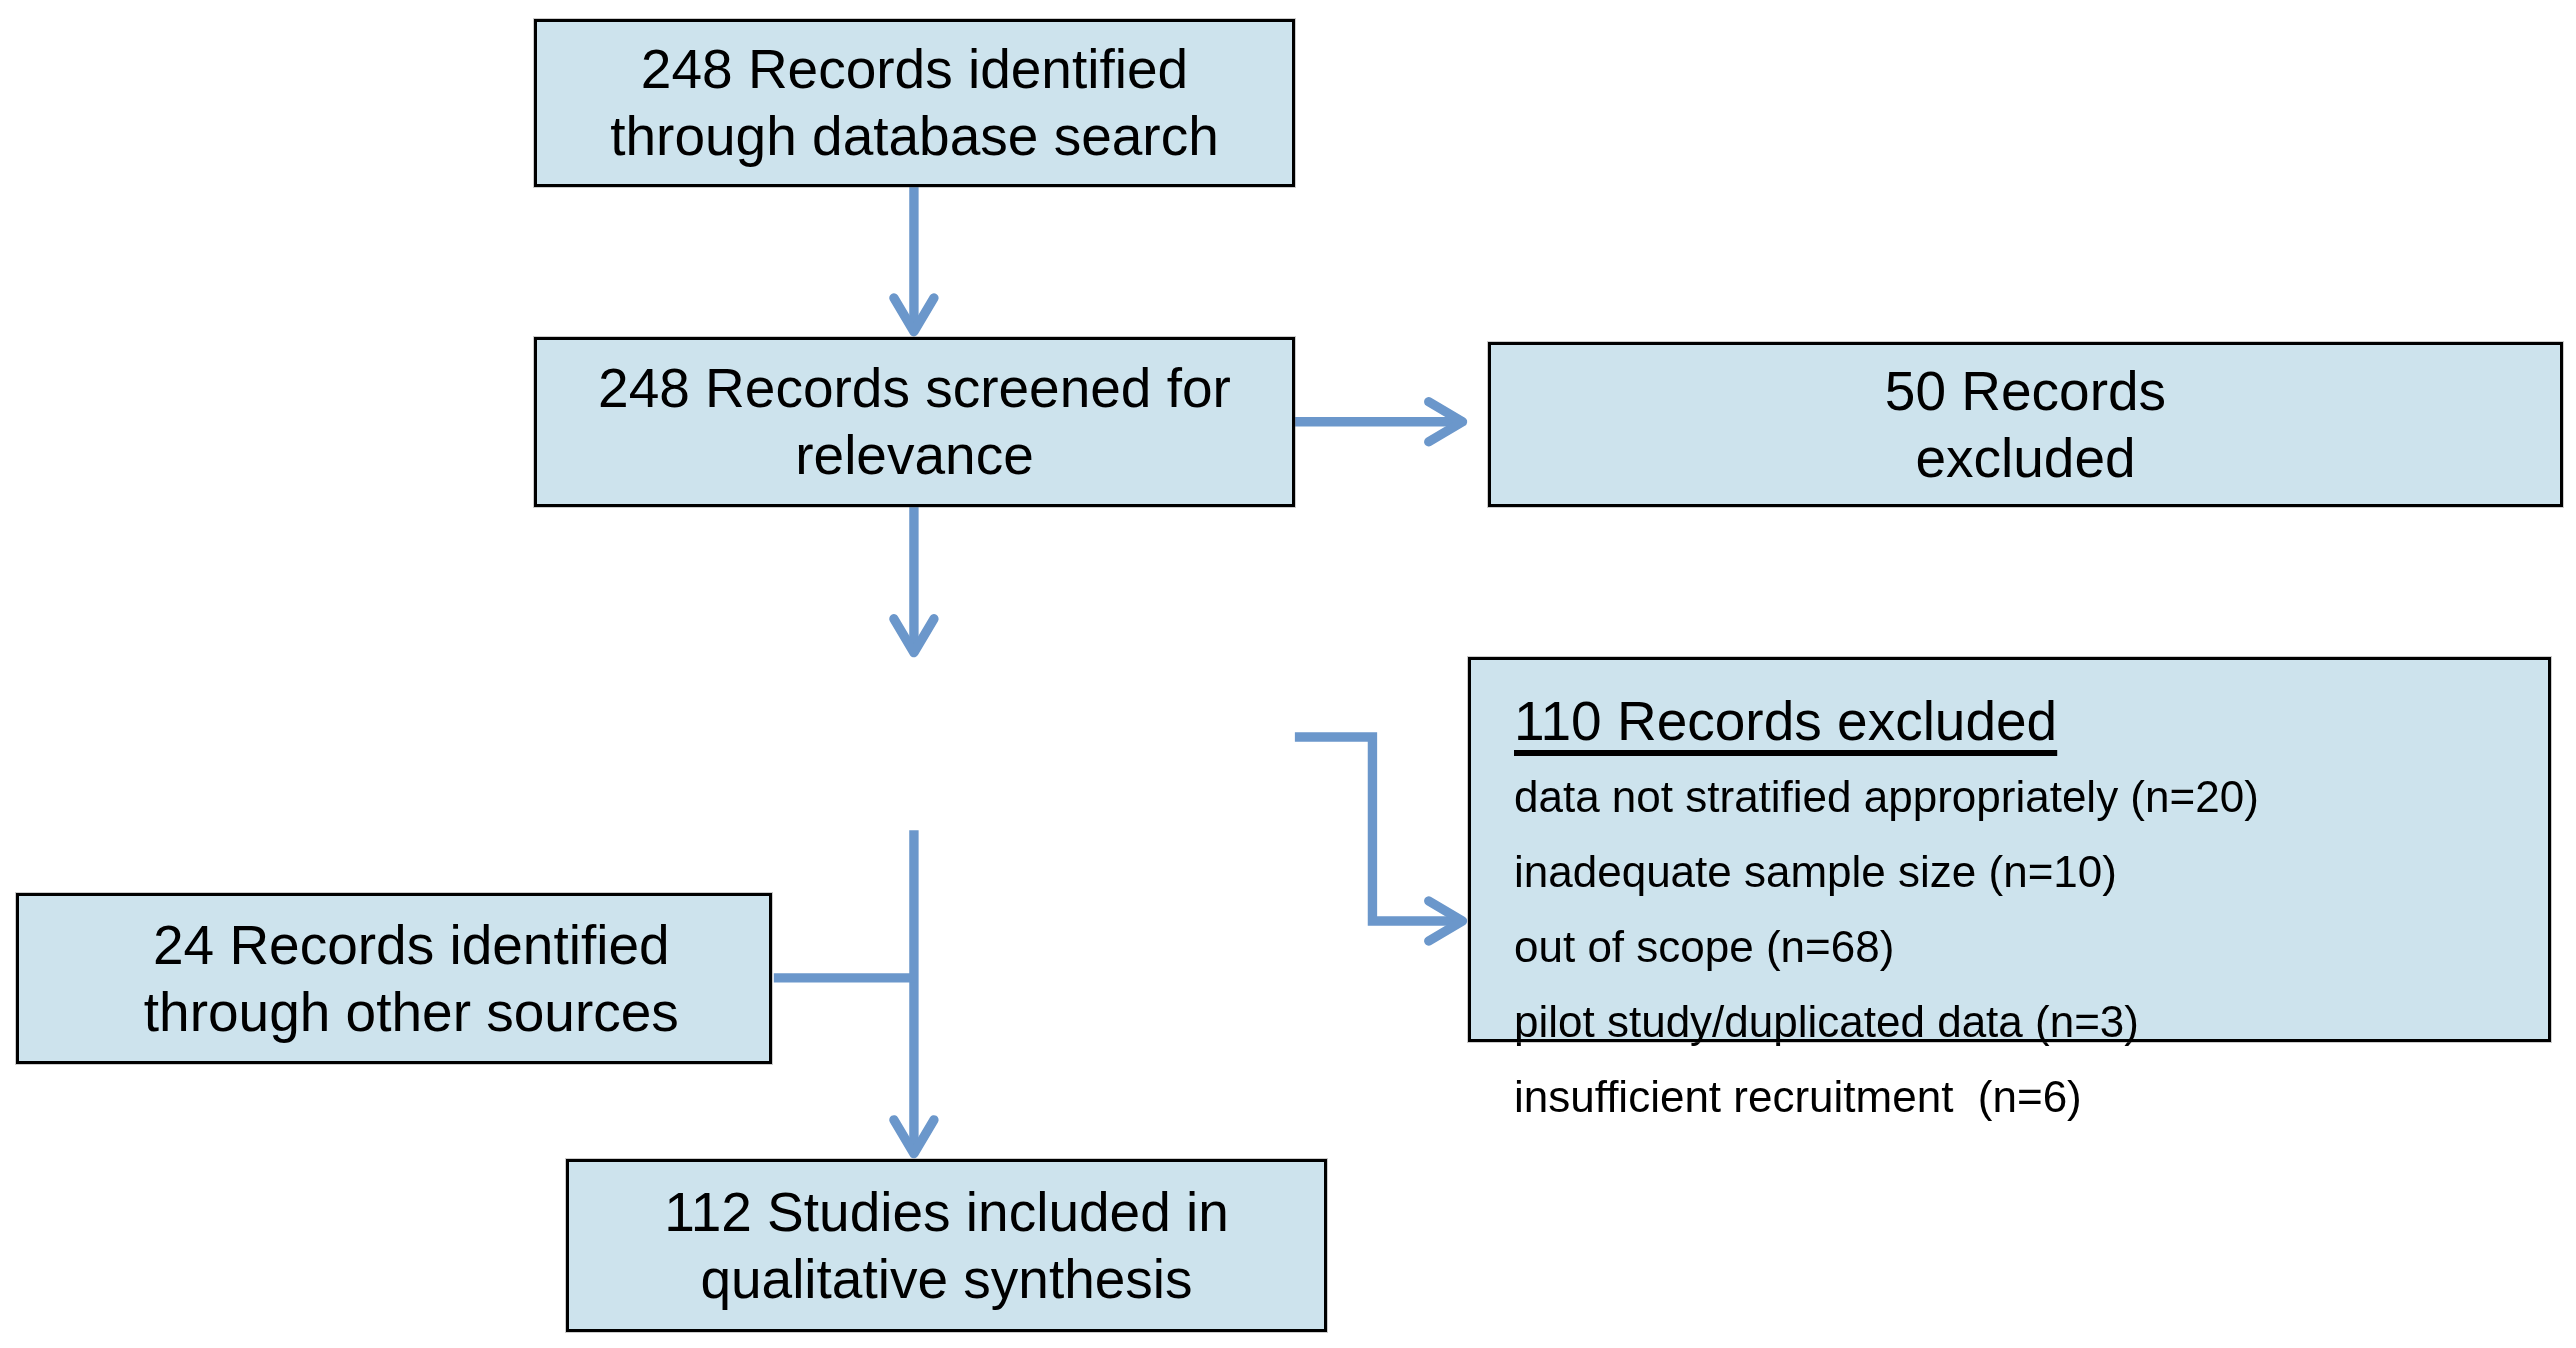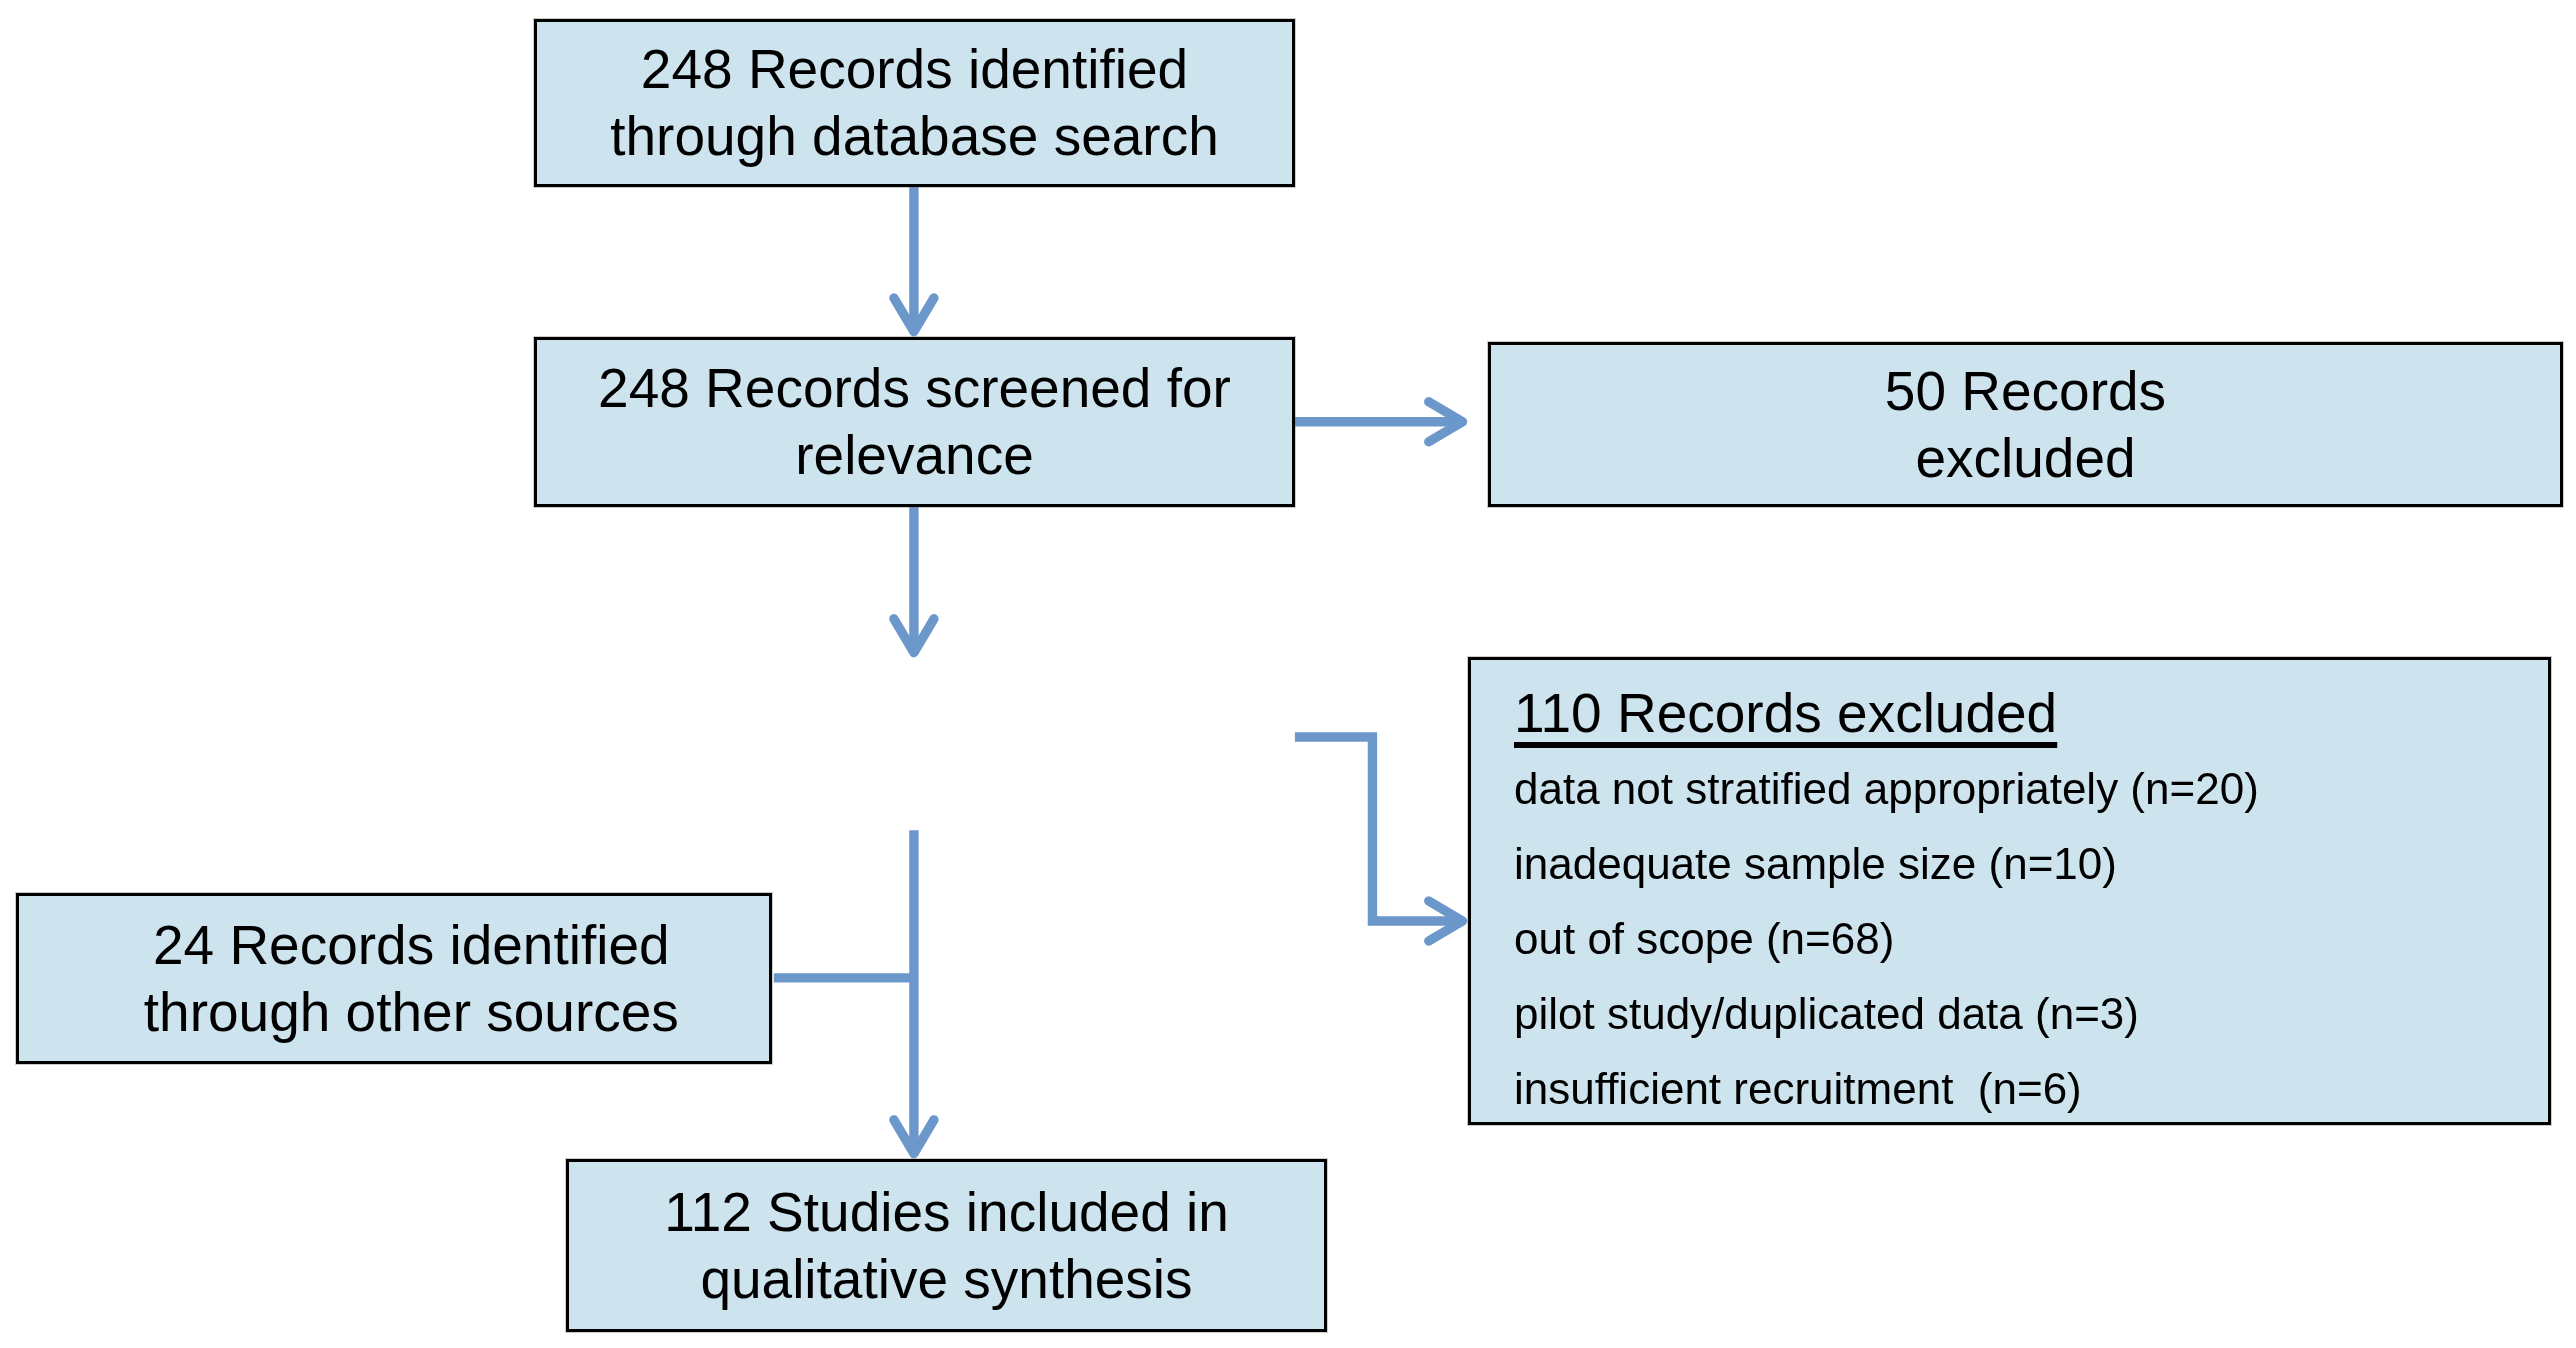--- a/index.html
+++ b/index.html
@@ -47,22 +47,22 @@
     white-space: pre-wrap;
     font-size: 55px;
     line-height: 67px;
     color: #000000;
   }
   
   #box-identified   { left: 534px;  top: 19px;   width: 761px; height: 168px; }
   #box-screened     { left: 534px;  top: 337px;  width: 761px; height: 170px; }
   #box-excluded50   { left: 1468px; top: 342px;  width: 1075px; height: 165px; margin-left: 20px; }
   #box-fulltext     { left: 534px;  top: 657px; width: 761px; height: 173px; }
-  #box-excluded110  { left: 1468px; top: 657px; width: 1083px; height: 468px;
-                      padding: 16px 10px 0 43px; }
+  #box-excluded110  { left: 1468px; top: 657px; width: 1083px; height: 385px;
+                      padding: 24px 10px 0 43px; }
   #box-other        { left: 16.3px;   top: 893px; width: 756px; height: 171px; padding-left: 34px; }
   #box-included     { left: 534px;  top: 1159px; width: 761px; height: 173px; margin-left: 32px; }
 
   .excl-title {
     font-size: 55px;
     line-height: 75px;
     white-space: pre-wrap;
     text-decoration: underline;
     text-decoration-thickness: 5.6px;
     text-underline-offset: 10px;

